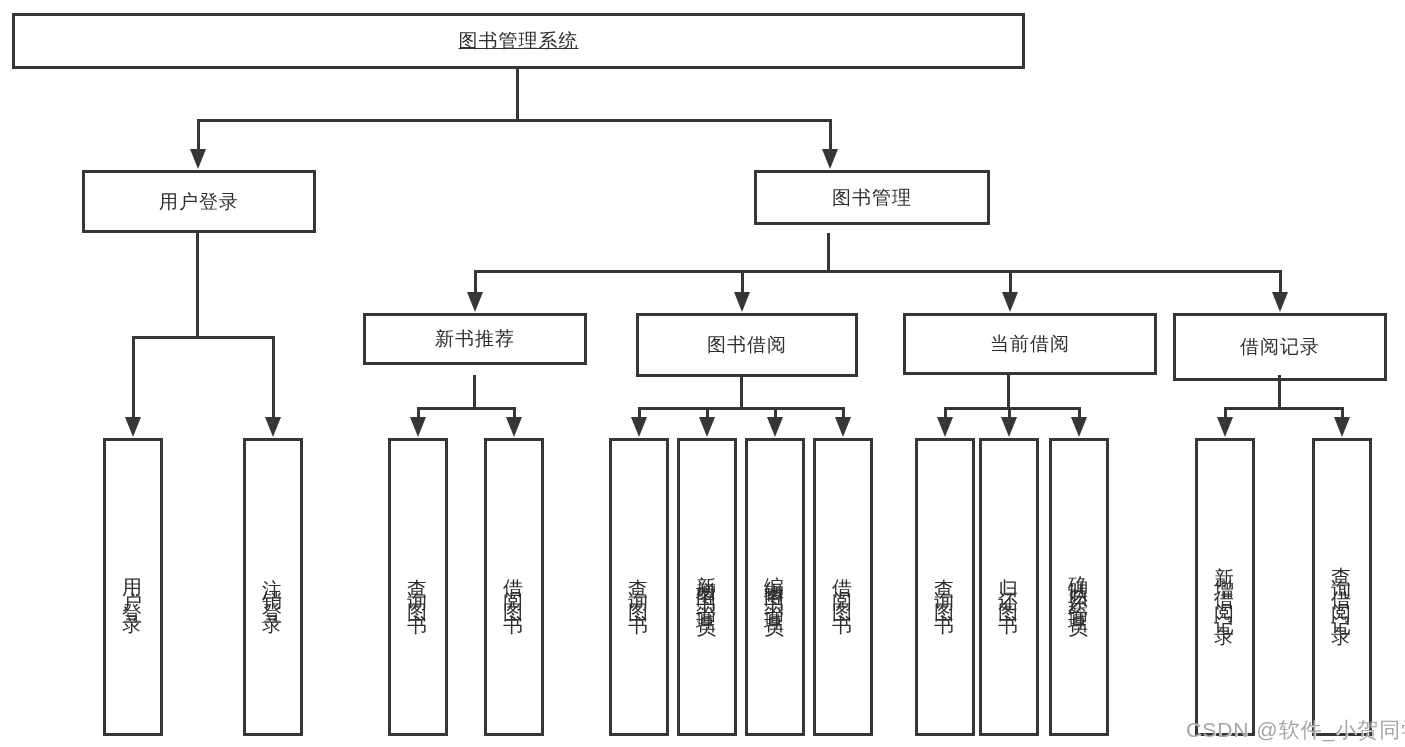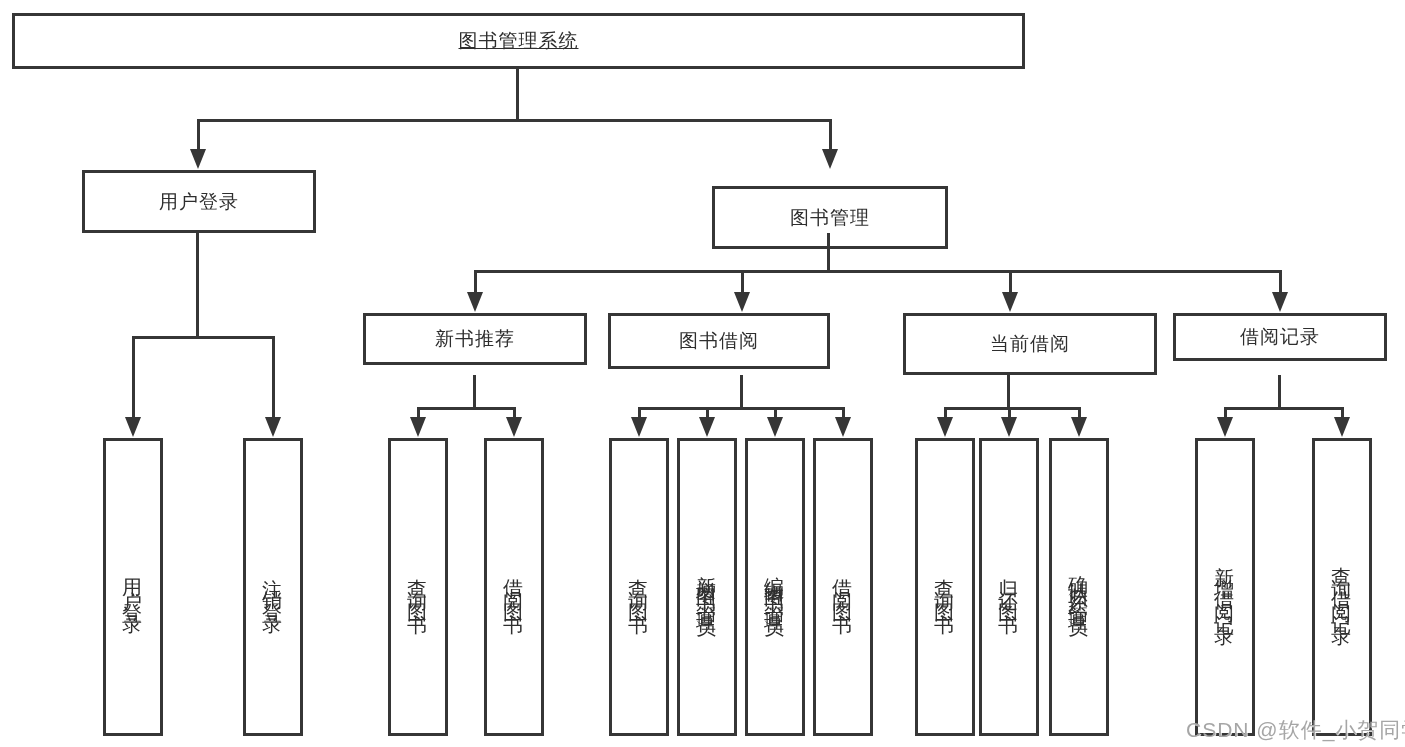--- a/index.html
+++ b/index.html
@@ -60,26 +60,26 @@
   }
 </style>
 </head>
 <body>
 
 <div id="stage">
 
   <div class="node" style="left:12px;top:13px;width:1013px;height:56px;text-decoration:underline;">图书管理系统</div>
 
   <div class="node" style="left:82px;top:170px;width:234px;height:63px;">用户登录</div>
-  <div class="node" style="left:712px;top:170px;width:236px;height:63px;margin-top:16px;">图书管理</div>
+  <div class="node" style="left:754px;top:170px;width:236px;height:55px;">图书管理</div>
 
   <div class="node" style="left:363px;top:313px;width:224px;height:52px;">新书推荐</div>
-  <div class="node" style="left:608px;top:313px;width:222px;height:56px;">图书借阅</div>
+  <div class="node" style="left:636px;top:313px;width:222px;height:64px;">图书借阅</div>
   <div class="node" style="left:903px;top:313px;width:254px;height:62px;">当前借阅</div>
-  <div class="node" style="left:1173px;top:313px;width:214px;height:48px;">借阅记录</div>
+  <div class="node" style="left:1173px;top:313px;width:214px;height:68px;">借阅记录</div>
 
   <div class="node vnode sp-wide" style="left:103px;top:438px;width:60px;height:298px;">用户登录</div>
   <div class="node vnode sp-wide" style="left:243px;top:438px;width:60px;height:298px;">注销登录</div>
 
   <div class="node vnode sp-wide" style="left:388px;top:438px;width:60px;height:298px;">查询图书</div>
   <div class="node vnode sp-wide" style="left:484px;top:438px;width:60px;height:298px;">借阅图书</div>
 
   <div class="node vnode sp-wide" style="left:609px;top:438px;width:60px;height:298px;">查询图书</div>
   <div class="node vnode sp-tight" style="left:677px;top:438px;width:60px;height:298px;">新增图书（管理员）</div>
   <div class="node vnode sp-tight" style="left:745px;top:438px;width:60px;height:298px;">编辑图书（管理员）</div>

